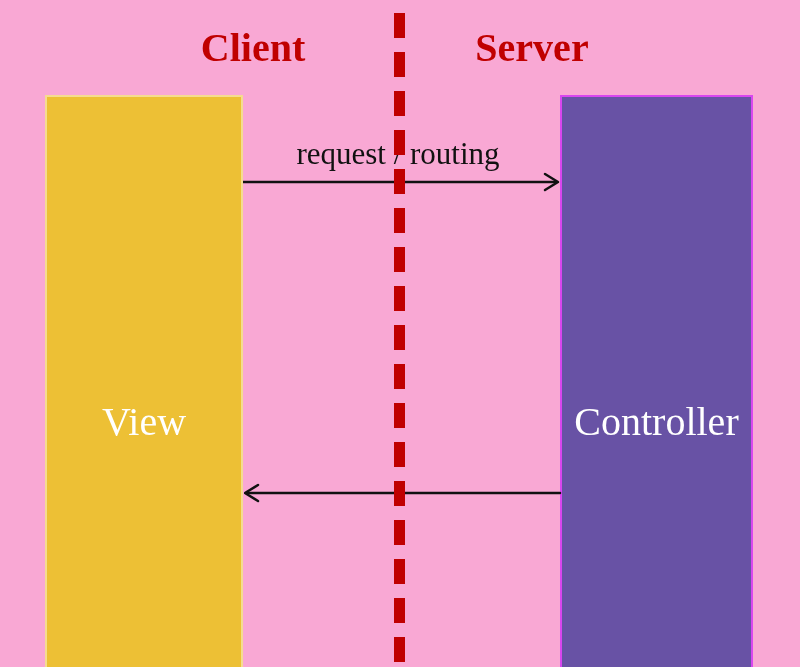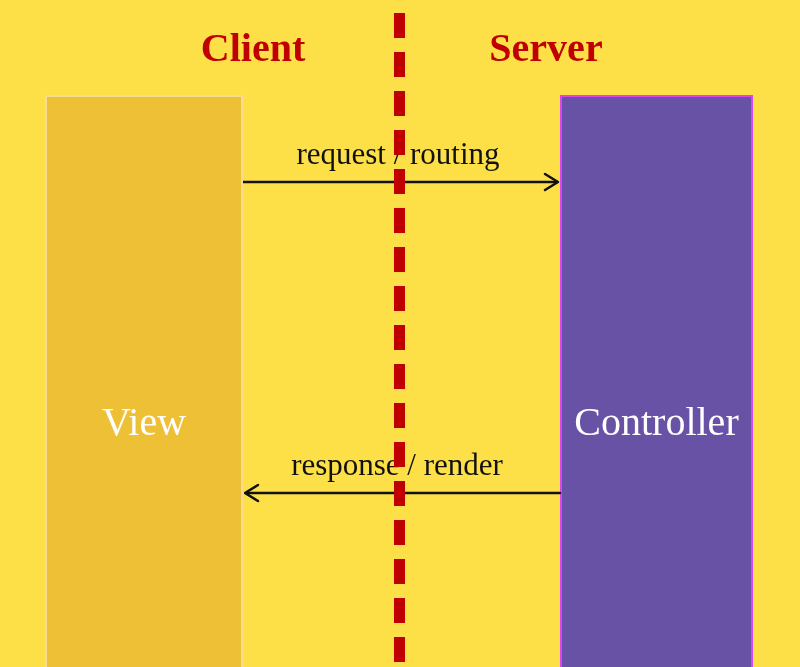--- a/index.html
+++ b/index.html
@@ -4,38 +4,38 @@
 <style>
   html, body {
     margin: 0;
     padding: 0;
     background: #ffffff;
   }
   #canvas {
     position: relative;
     width: 800px;
     height: 667px;
-    background: #fde047;
+    background: #f9a8d4;
     overflow: hidden;
     font-family: "Liberation Serif", "DejaVu Serif", serif;
   }
 
   
   .region-label {
     position: absolute;
     top: 24px;
     font-size: 40px;
     font-weight: 600;
     color: var(--label-red, #C00000);
     white-space: nowrap;
     transform: translateX(-50%);
     z-index: 2;
   }
   #client-label { left: 253px; }
-  #server-label { left: 546px; }
+  #server-label { left: 532px; }
 
   
   .box {
     position: absolute;
     top: 95px;
     height: 653px;
     box-sizing: border-box;
     display: flex;
     align-items: center;
     justify-content: center;
@@ -123,20 +123,19 @@
 
   <div id="divider-dashed-line"></div>
 
   <div id="request-label" class="arrow-label">request / routing</div>
 
   <svg id="request-arrow" class="arrow-svg" width="318" height="26" viewBox="0 0 318 26">
     <line class="arrow-stroke" x1="0" y1="13" x2="312" y2="13"></line>
     <path class="arrow-stroke" d="M302 5 L315 13 L302 21"></path>
   </svg>
 
-  <div id="response-label" class="arrow-label">response / render</div>
 
   <svg id="response-arrow" class="arrow-svg" width="318" height="26" viewBox="0 0 318 26">
     <line class="arrow-stroke" x1="316" y1="13" x2="4" y2="13"></line>
     <path class="arrow-stroke" d="M14 5 L1 13 L14 21"></path>
   </svg>
 
 </div>
 
 </body></html>

